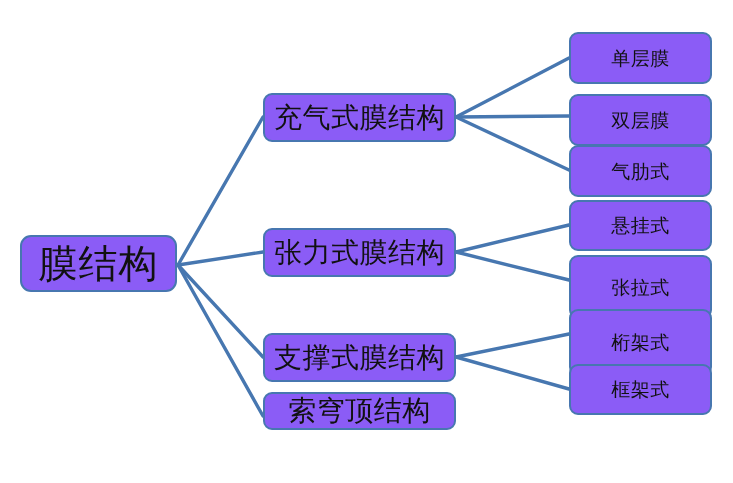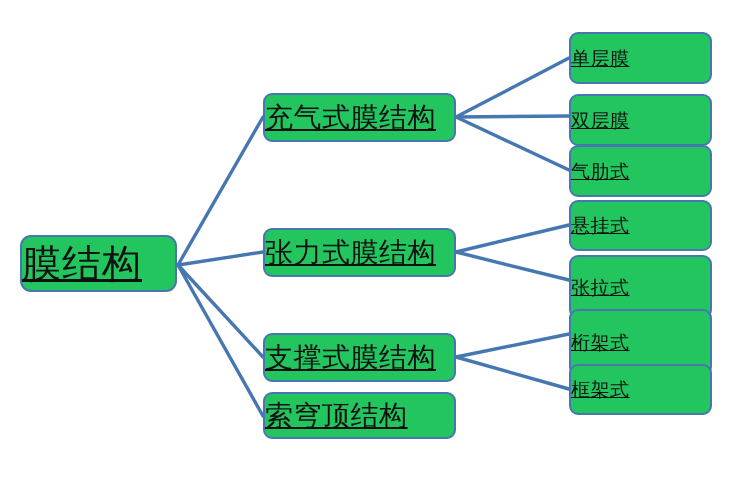--- a/index.html
+++ b/index.html
@@ -21,28 +21,28 @@
     top: 0;
     width: 733px;
     height: 483px;
     pointer-events: none;
   }
   .node {
     position: absolute;
     box-sizing: border-box;
     display: flex;
     align-items: center;
-    background: #22c55e;
+    justify-content: center;
+    background: #8b5cf6;
     border: 2.2px solid #4777b0;
     border-radius: 9px;
     color: #111111;
     text-align: center;
     white-space: nowrap;
     z-index: 2;
-    text-decoration: underline;
   }
   .node-root {
     border-width: 2.6px;
     border-radius: 11px;
     font-size: 39px;
     letter-spacing: 1px;
   }
   .node-mid {
     font-size: 28px;
     letter-spacing: 0.5px;
@@ -89,21 +89,21 @@
   </div>
 
   <div class="node node-mid" style="left:263px; top:228px; width:193px; height:49px;">
     <span class="node-label">张力式膜结构</span>
   </div>
 
   <div class="node node-mid" style="left:263px; top:333px; width:193px; height:49px;">
     <span class="node-label">支撑式膜结构</span>
   </div>
 
-  <div class="node node-mid" style="left:263px; top:392px; width:193px; height:47px;">
+  <div class="node node-mid" style="left:263px; top:392px; width:193px; height:38px;">
     <span class="node-label">索穹顶结构</span>
   </div>
 
   <div class="node node-leaf" style="left:569px; top:32px; width:143px; height:52px;">
     <span class="node-label">单层膜</span>
   </div>
 
   <div class="node node-leaf" style="left:569px; top:94px; width:143px; height:52px;">
     <span class="node-label">双层膜</span>
   </div>

